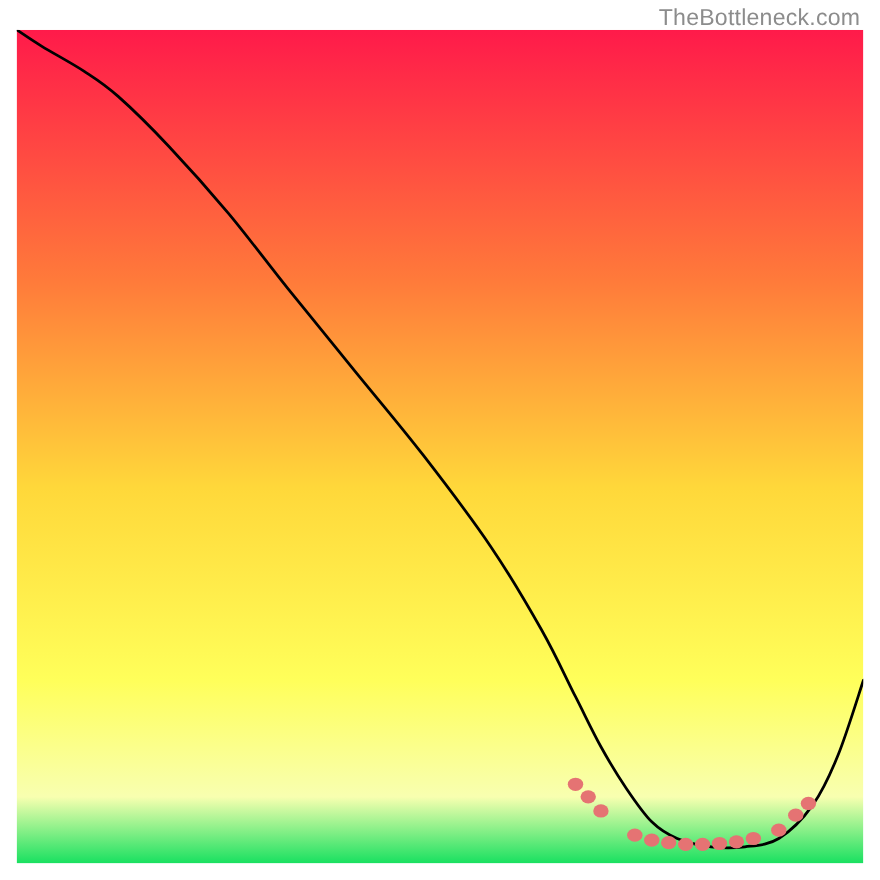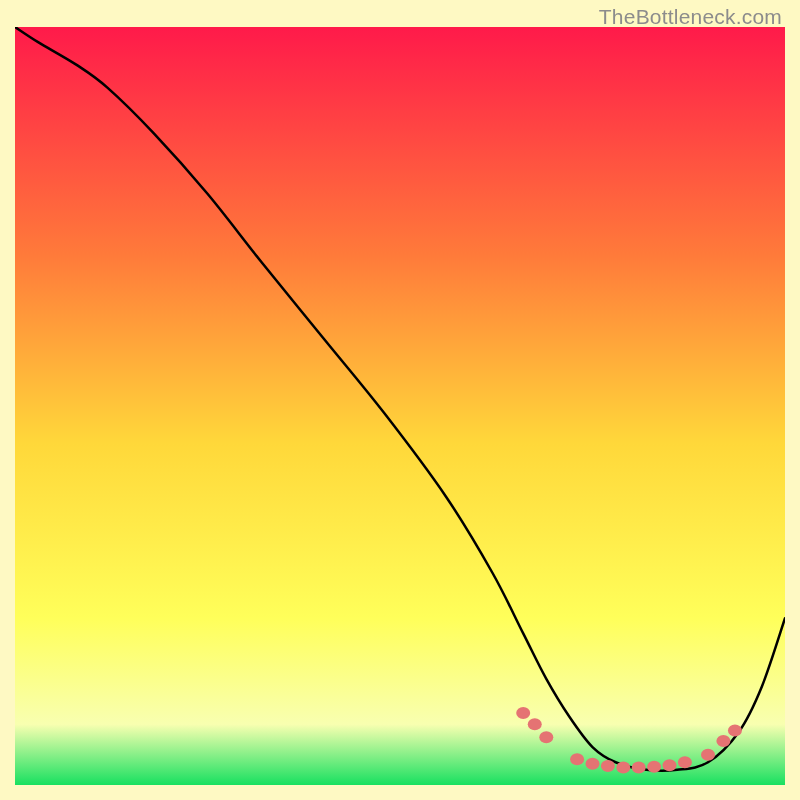--- a/index.html
+++ b/index.html
@@ -9,21 +9,21 @@
     height: 800px;
     background: #000;
     overflow: hidden;
   }
   .frame {
     position: absolute;
     left: 0;
     top: 0;
     width: 800px;
     height: 800px;
-    background: #fef9c3;
+    background: #ffffff;
   }
   .plot-area {
     position: absolute;
     left: 15px;
     top: 27px;
     width: 770px;
     height: 758px;
     overflow: hidden;
   }
   .watermark {

